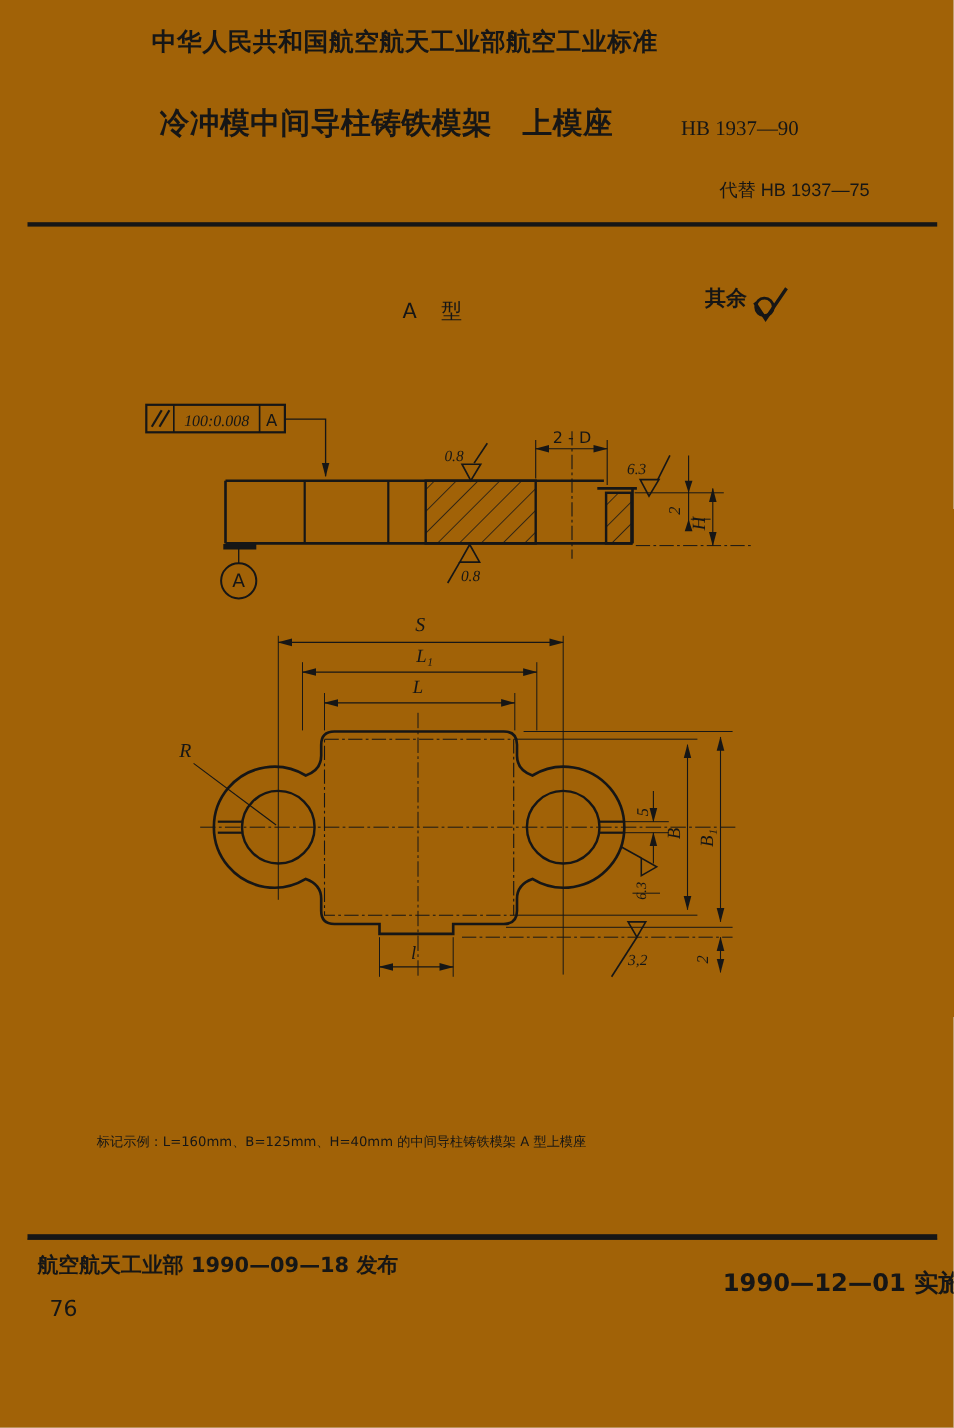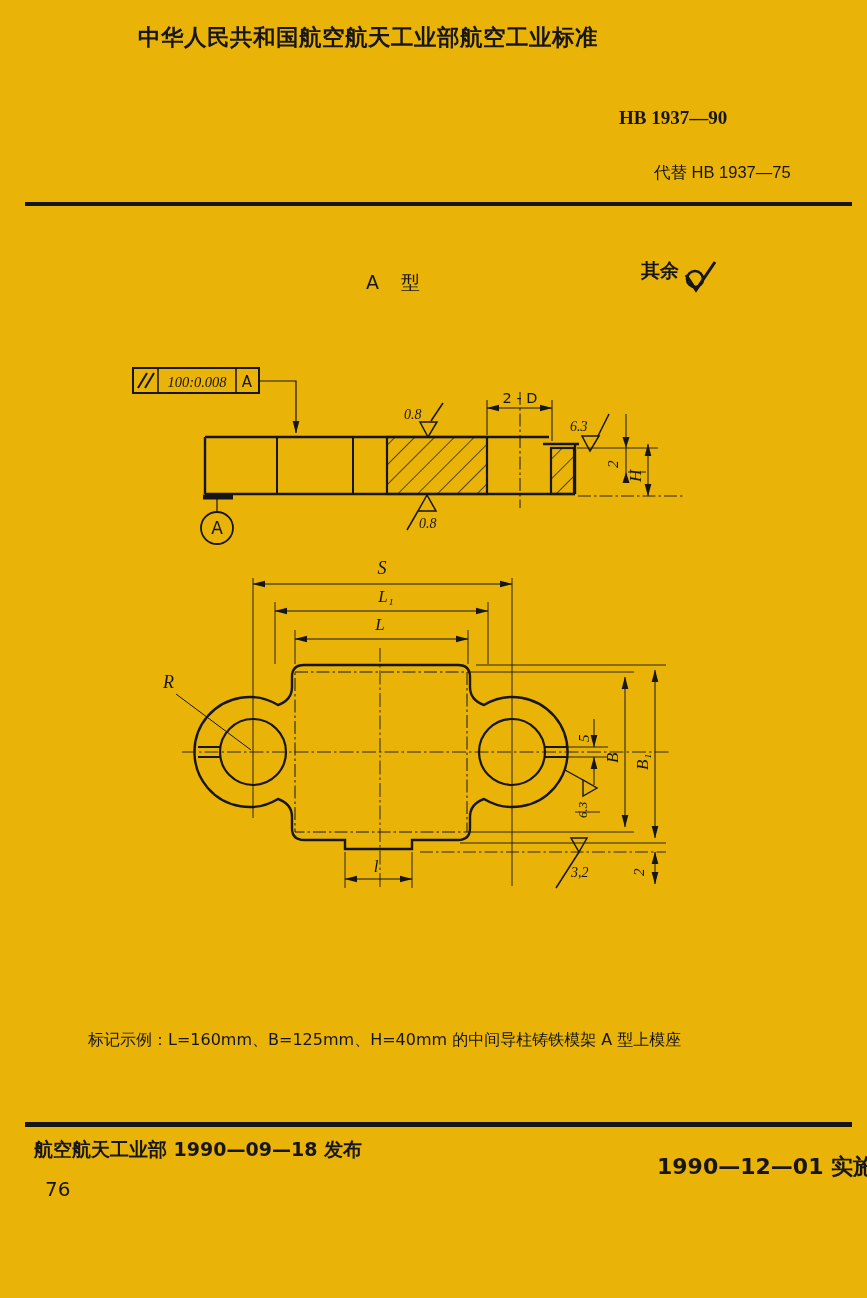--- a/index.html
+++ b/index.html
@@ -1,44 +1,45 @@
 <!DOCTYPE html>
 <html><head>
 <meta charset="utf-8">
 <style>
   html,body{margin:0;padding:0;background:#e8e8e6;}
   .page{
     position:relative;width:867px;height:1298px;margin:0 auto;
-    background:#eab308;color:#161616;overflow:hidden;
+    background:#a16207;color:#161616;overflow:hidden;
     font-family:"DejaVu Sans","Liberation Sans",sans-serif;
   }
   .abs{position:absolute;white-space:nowrap;}
   .hdr1{left:138px;top:22px;font-size:22.5px;font-weight:bold;letter-spacing:.5px;}
   .title-cn{left:145px;top:94px;font-size:27px;font-weight:bold;letter-spacing:.5px;}
-  .hb-code{left:619px;top:107px;font-size:19px;font-weight:bold;font-family:"Liberation Serif",serif;}
+  .hb-code{left:619px;top:107px;font-size:19px;font-weight:normal;font-family:"Liberation Serif",serif;}
   .supersede{left:654px;top:162px;font-size:16.5px;font-family:Liberation Sans, sans-serif;}
   .rule-top{left:25px;top:202px;width:827px;height:4px;background:#161616;}
   .type-label{left:366px;top:270px;font-size:19px;letter-spacing:8px;text-align:center;}
   .qiyu{left:641px;top:258px;display:flex;align-items:flex-start;gap:2px;font-size:19px;font-weight:bold;}
-  .example1{left:88px;top:1030px;font-size:16px;text-align:center;}
+  .example1{left:88px;top:1030px;font-size:12px;text-align:center;}
   .example2{left:152px;top:1061px;font-size:16.5px;font-family:"Liberation Serif",serif;letter-spacing:1px;}
   .rule-bot{left:25px;top:1122px;width:827px;height:4px;background:#161616;border-bottom:1px solid #161616;}
   .foot-left{left:34px;top:1137px;font-size:19px;font-weight:bold;}
   .foot-right{left:657px;top:1152px;font-size:22px;font-weight:bold;}
   .page-num{left:45px;top:1177px;font-size:20px;}
   svg text{stroke:none;fill:#161616;}
   .dimtxt{font-family:"Liberation Serif",serif;font-style:italic;}
   .plaintxt{font-family:"DejaVu Sans",sans-serif;}
 </style>
 </head>
 <body>
 
 <div class="page">
 
   <div class="abs hdr1">中华人民共和国航空航天工业部航空工业标准</div>
+  <div class="abs title-cn">冷冲模中间导柱铸铁模架　上模座</div>
   <div class="abs hb-code">HB 1937—90</div>
   <div class="abs supersede">代替 HB 1937—75</div>
   <div class="abs rule-top"></div>
 
   <div class="abs type-label">A 型</div>
 
   <div class="abs qiyu">
     <span>其余</span>
     <svg width="40" height="38" viewBox="0 0 40 38">
       <polyline points="5,17 15,32 34,4" fill="none" stroke="#161616" stroke-width="3"></polyline>

